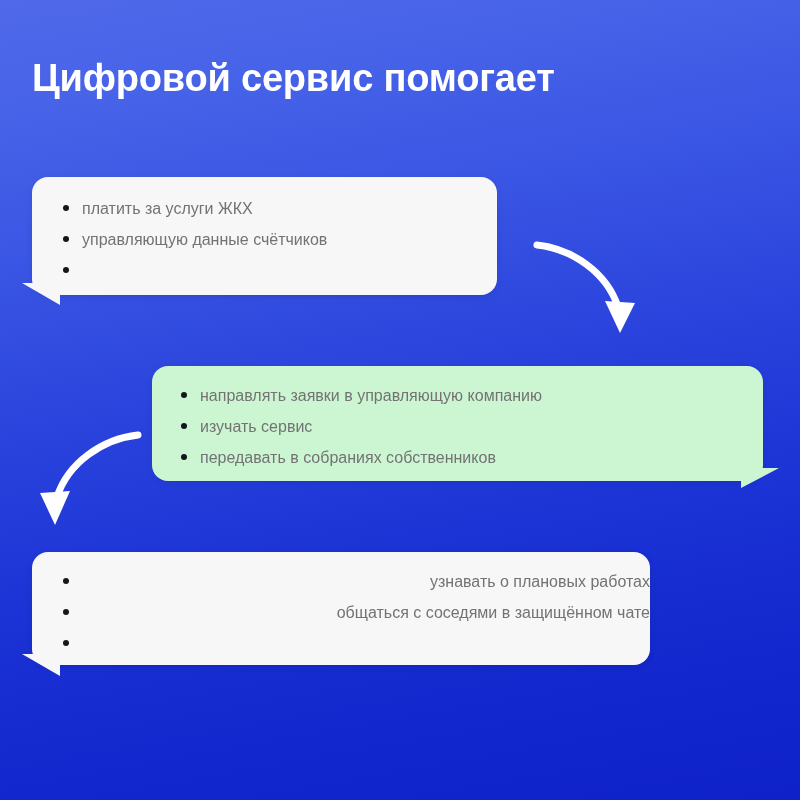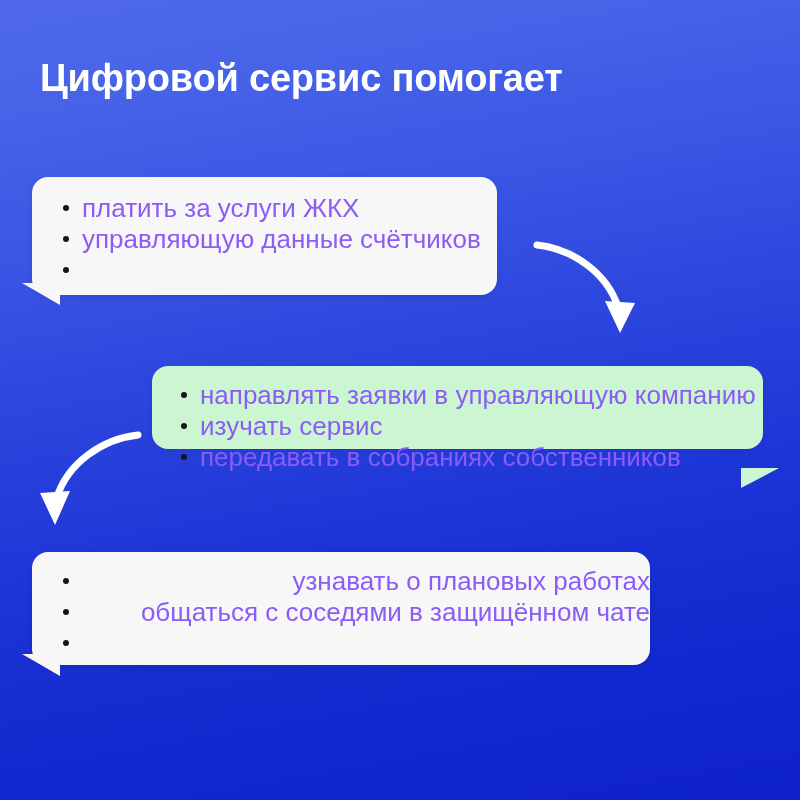--- a/index.html
+++ b/index.html
@@ -23,21 +23,21 @@
         #2942dc 48%,
         #1a31d4 68%,
         #1227cd 85%,
         #0f22ca 100%);
     overflow: hidden;
   }
 
   
   .title {
     position: absolute;
-    left: 40px;
+    left: 32px;
     top: 58px;
     font-size: 38px;
     font-weight: bold;
     color: #ffffff;
     letter-spacing: -0.2px;
     white-space: nowrap;
     line-height: 1.1;
   }
 
   
@@ -47,23 +47,23 @@
     border-radius: 16px;
   }
   .bubble .list {
     list-style: none;
     margin: 0;
     padding: 0;
   }
   .bubble .list li {
     position: relative;
     padding-left: 20px;
-    font-size: 26px;
+    font-size: 16px;
     line-height: 31px;
-    color: #8b5cf6;
+    color: #737373;
     white-space: nowrap;
   }
   .bubble .list li .dot {
     position: absolute;
     left: 1px;
     top: 12px;
     width: 6px;
     height: 6px;
     border-radius: 50%;
     background: #14161c;
@@ -92,21 +92,21 @@
     border-top: 0px solid transparent;
     border-right: 38px solid #f7f7f7;
     border-bottom: 22px solid transparent;
   }
 
   
   #bubble-2 {
     left: 152px;
     top: 366px;
     width: 611px;
-    height: 83px;
+    height: 115px;
     background: #ccf6d2;
     padding: 14px 0 0 28px;
     box-shadow: 0 2px 6px rgba(0,0,0,0.08);
   }
   #bubble-2-tail {
     left: 741px;
     top: 468px;
     border-top: 0px solid transparent;
     border-left: 38px solid #ccf6d2;
     border-bottom: 20px solid transparent;

